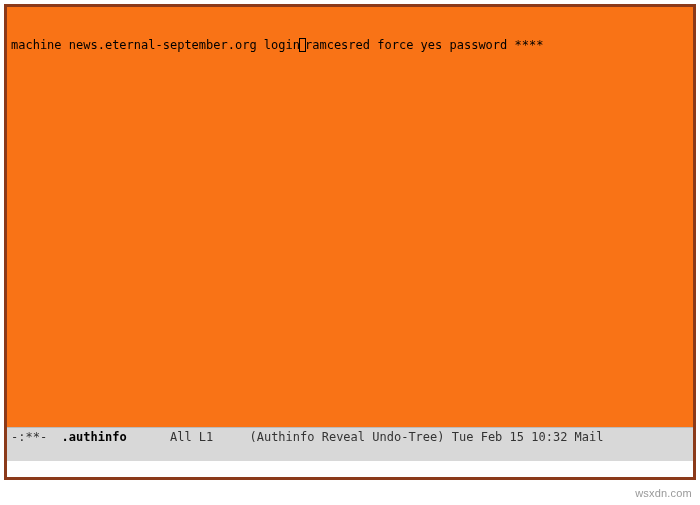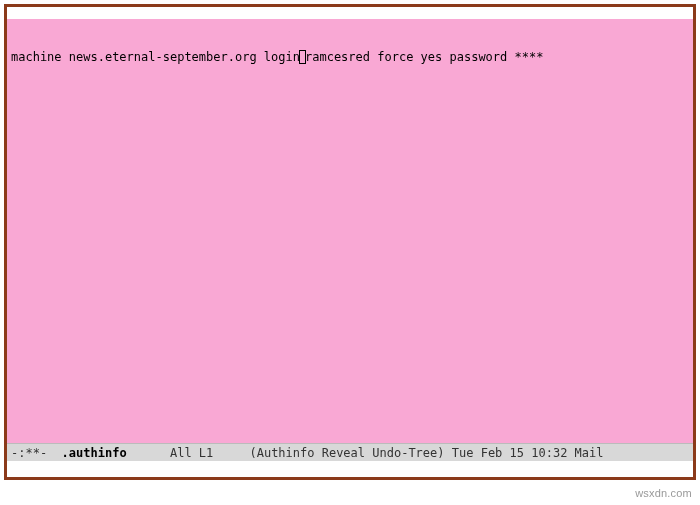--- a/index.html
+++ b/index.html
@@ -21,43 +21,42 @@
       left: 4px;
       right: 4px;
       bottom: 25px;
       border: 3px solid #8b3a1a;
       background: #ffffff;
       display: flex;
       flex-direction: column;
     }
     .editor-area {
       flex: 1;
-      background: #f9a8d4;
+      background: #f97316;
       padding: 2px 4px;
       color: #000000;
       white-space: pre;
       overflow: hidden;
       position: relative;
-      margin-top: 12px;
     }
     .content-line {
       line-height: 16px;
     }
     .cursor-box {
       display: inline-block;
       width: 7px;
       height: 14px;
       border: 1px solid #000;
       vertical-align: text-bottom;
       margin: 0 -1px;
     }
     .mode-line {
       background: #d8d8d8;
       color: #333333;
-      height: 18px;
+      height: 34px;
       line-height: 18px;
       padding: 0 4px;
       white-space: pre;
       border-top: 1px solid #bbb;
       overflow: hidden;
     }
     .mode-line .buffer-name {
       font-weight: bold;
       color: #000000;
     }

